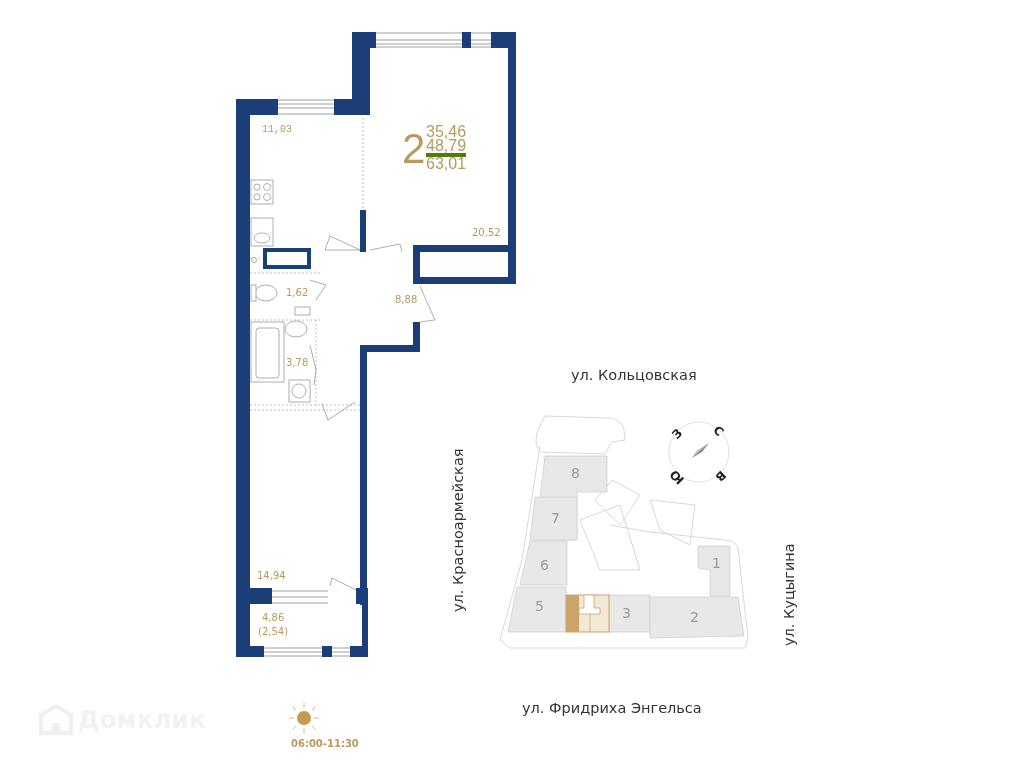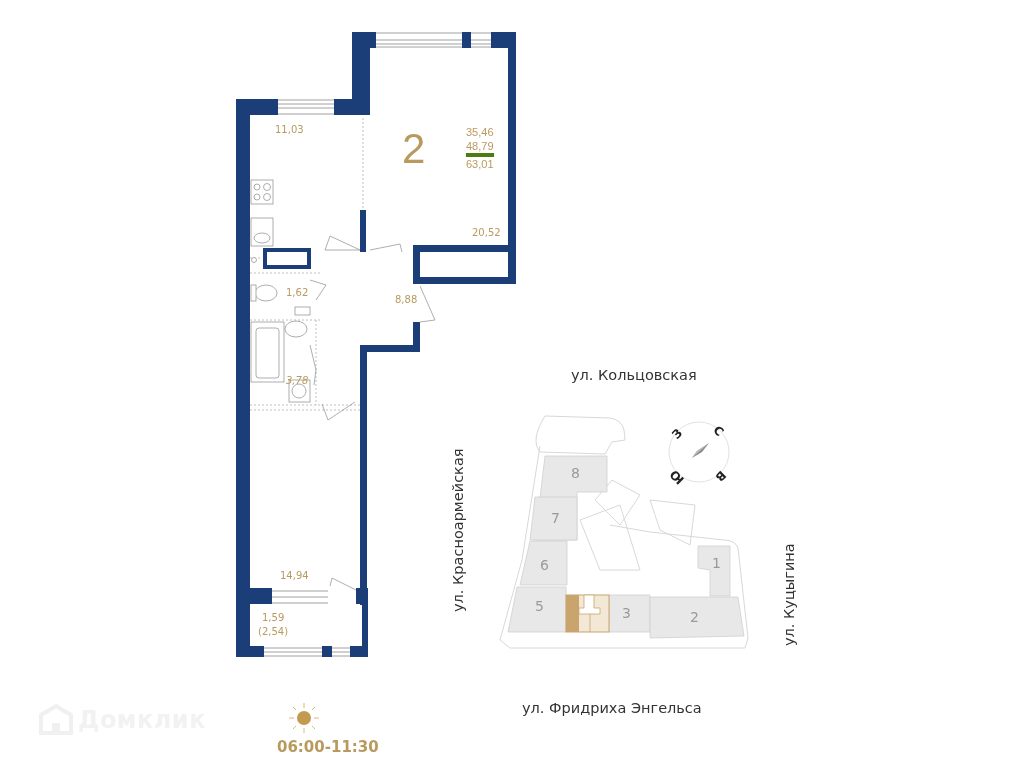--- a/index.html
+++ b/index.html
@@ -1,27 +1,27 @@
 <!DOCTYPE html>
 <html><head>
   <meta charset="utf-8">
   <style>
     html, body { margin:0; padding:0; background:#ffffff; }
     body { width:1024px; height:768px; position:relative; overflow:hidden; font-family:"DejaVu Sans", sans-serif; }
     .layer { position:absolute; left:0; top:0; width:1024px; height:768px; }
     .area { position:absolute; color:#b89a5e; font-size:10px; font-family:"DejaVu Sans", sans-serif; }
     .big-rooms { position:absolute; left:402px; top:128px; color:#b89a5e; font-family:"Liberation Sans", sans-serif; }
     .big-rooms .rooms-count { position:absolute; left:0; top:0; font-size:42px; line-height:42px; }
-    .big-rooms .areas { position:absolute; left:24px; top:-3px; font-size:11px; line-height:14px;margin-left:40px; }
+    .big-rooms .areas { position:absolute; left:24px; top:-3px; font-size:16px; line-height:14px; }
     .big-rooms .areas div.total { border-top:4px solid #4d7c0f; }
     .street { position:absolute; color:#333; font-size:14.5px; font-family:"DejaVu Sans", sans-serif; white-space:nowrap; }
     .street.vert { transform-origin:0 0; transform:rotate(-90deg); }
     .block-num { position:absolute; color:#9a9a9a; font-size:14px; font-family:"DejaVu Sans", sans-serif; }
     .compass-letter { position:absolute; font-size:12px; font-weight:bold; color:#222; font-family:"DejaVu Sans", sans-serif; }
-    .sun-time { position:absolute; left:277px; top:738px; color:#b89a5e; font-size:15px; font-weight:bold; font-family:"DejaVu Sans", sans-serif; }
+    .sun-time { position:absolute; left:291px; top:738px; color:#b89a5e; font-size:10px; font-weight:bold; font-family:"DejaVu Sans", sans-serif; }
     .logo-text { position:absolute; left:78px; top:706px; color:#f2f2f2; font-size:24px; font-weight:bold; font-family:"DejaVu Sans", sans-serif; letter-spacing:0.5px; }
   </style>
 </head>
 <body>
 
 <svg class="layer" viewBox="0 0 1024 768" xmlns="http://www.w3.org/2000/svg">
   <g fill="#1c3e78">
 
     <rect x="236" y="99" width="14" height="558"></rect>
 
@@ -125,27 +125,27 @@
 
 <div class="big-rooms">
   <div class="rooms-count">2</div>
   <div class="areas">
     <div>35,46</div>
     <div>48,79</div>
     <div class="total">63,01</div>
   </div>
 </div>
 
-<div class="area" style="left:275px;top:124px;">11,03</div>
+<div class="area" style="left:262px;top:124px;font-family:Liberation Mono, monospace;">11,03</div>
 <div class="area" style="left:472px;top:227px;">20,52</div>
 <div class="area" style="left:348px;top:294px;margin-left:47px;">8,88</div>
 <div class="area" style="left:286px;top:287px;">1,62</div>
-<div class="area" style="left:286px;top:375px;font-style:italic;">3,78</div>
-<div class="area" style="left:257px;top:570px;margin-left:23px;">14,94</div>
-<div class="area" style="left:262px;top:612px;">1,59</div>
+<div class="area" style="left:286px;top:357px;">3,78</div>
+<div class="area" style="left:257px;top:570px;">14,94</div>
+<div class="area" style="left:262px;top:612px;">4,86</div>
 <div class="area" style="left:258px;top:626px;">(2,54)</div>
 
 <svg class="layer" viewBox="0 0 1024 768" xmlns="http://www.w3.org/2000/svg">
   <g fill="none" stroke="#d8d8d8" stroke-width="1">
     <path d="M545 416 L610 418 Q622 420 624 430 L625 440 L612 442 L605 454 L540 452 Q530 440 545 416 Z"></path>
     <path d="M540 446 L522 560 L500 640 L510 648 L745 648 L748 638 L738 548 Q735 540 724 540 L650 532 L610 525"></path>
     <path d="M595 500 L612 480 L640 495 L620 525 Z"></path>
     <path d="M650 500 L695 505 L690 545 L660 530 Z"></path>
     <path d="M580 520 L600 570 L640 570 L620 505 Z"></path>
   </g>

